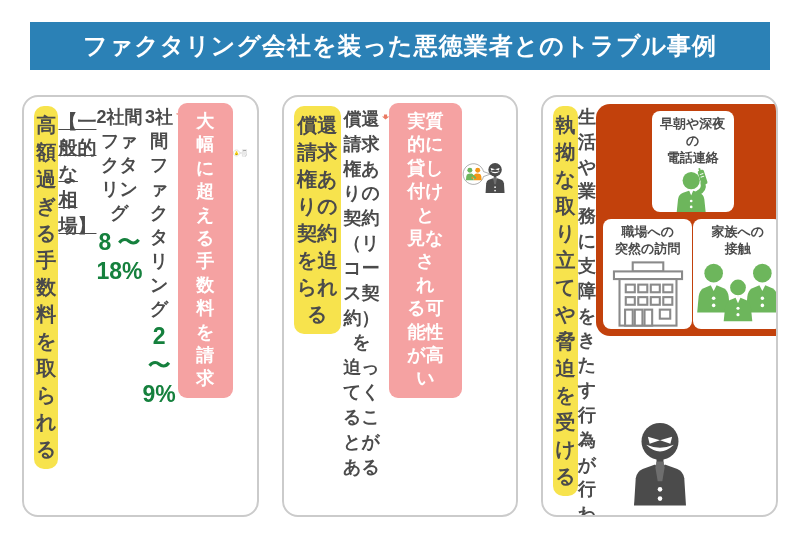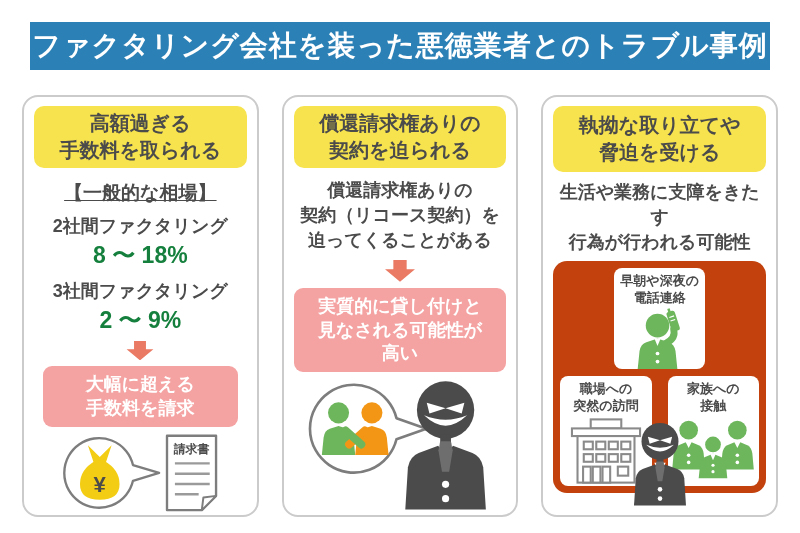--- a/index.html
+++ b/index.html
@@ -10,33 +10,33 @@
     color: #4b4b4b;
   }
   .page { position: relative; width: 800px; height: 533px; background: #fff; overflow: hidden; }
 
   
   .banner {
     position: absolute; left: 30px; top: 22px; width: 740px; height: 48px;
     background: #2b81b6; display: flex; align-items: center; justify-content: center;
   }
   .banner h1 {
-    color: #ffffff; font-size: 28px; font-weight: bold; letter-spacing: 1px; white-space: nowrap;
+    color: #ffffff; font-size: 24px; font-weight: bold; letter-spacing: 1px; white-space: nowrap;
   }
 
   
   .cards {
     position: absolute; left: 22px; top: 95px; width: 756px; height: 422px;
     display: flex; gap: 23px;
   }
   .card {
     position: relative; flex: 1; height: 422px;
     background: #fff; border: 2px solid #cbcbcb; border-radius: 16px;
     padding: 0 10px; overflow: hidden;
-    display: flex; flex-direction: column; align-items: center;
+    display: flex; flex-direction: row; align-items: flex-start;
   }
   .pre { white-space: pre-line; }
 
   .card-header {
     margin-top: 9px; width: 100%; min-height: 62px;
     background: #f7e34d; border-radius: 10px;
     display: flex; align-items: center; justify-content: center; text-align: center;
     font-size: 20px; font-weight: bold; line-height: 1.35; color: #4b4b4b;
     padding: 6px 2px;
   }
@@ -69,21 +69,21 @@
     margin-top: 7px; width: 100%; height: 232px;
     background: #c2410c; border-radius: 14px; padding: 7px;
     display: flex; flex-direction: column; gap: 7px;
   }
   .tactic {
     background: #ffffff; border-radius: 8px;
     display: flex; flex-direction: column; align-items: center;
     padding: 5px 2px 0 2px; overflow: hidden;
   }
   .tactic-top { align-self: center; width: 46%; height: 101px; }
-  .tactic-row { display: flex; gap: 16px; flex: 1; }
+  .tactic-row { display: flex; gap: 1px; flex: 1; }
   .tactic-row .tactic { flex: 1; }
   .tactic-label { font-size: 13px; font-weight: bold; line-height: 1.3; text-align: center; }
   .villain-overlay { position: absolute; left: 50%; transform: translateX(-50%); bottom: 3px; }
 </style>
 </head>
 <body>
 
 <div class="page">
 
   <div class="banner">

